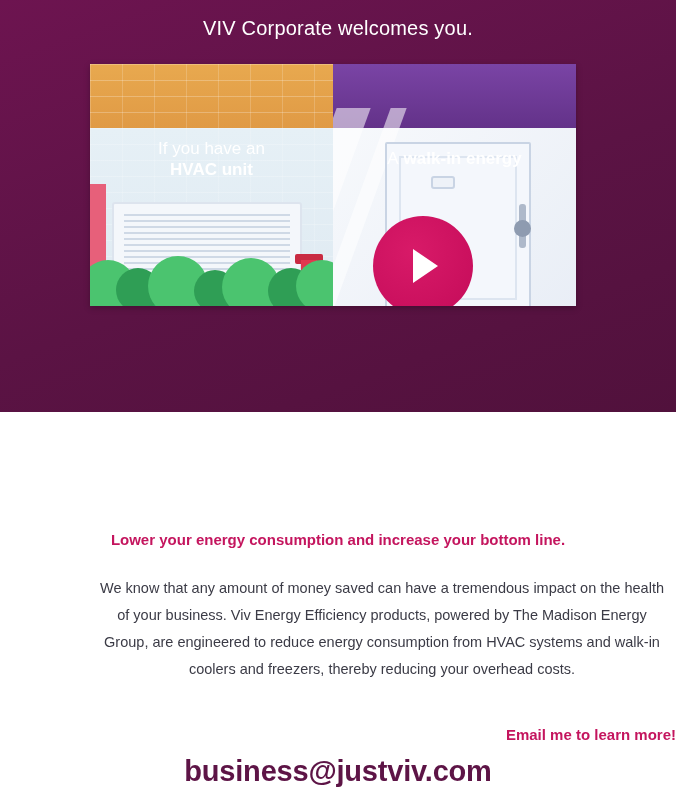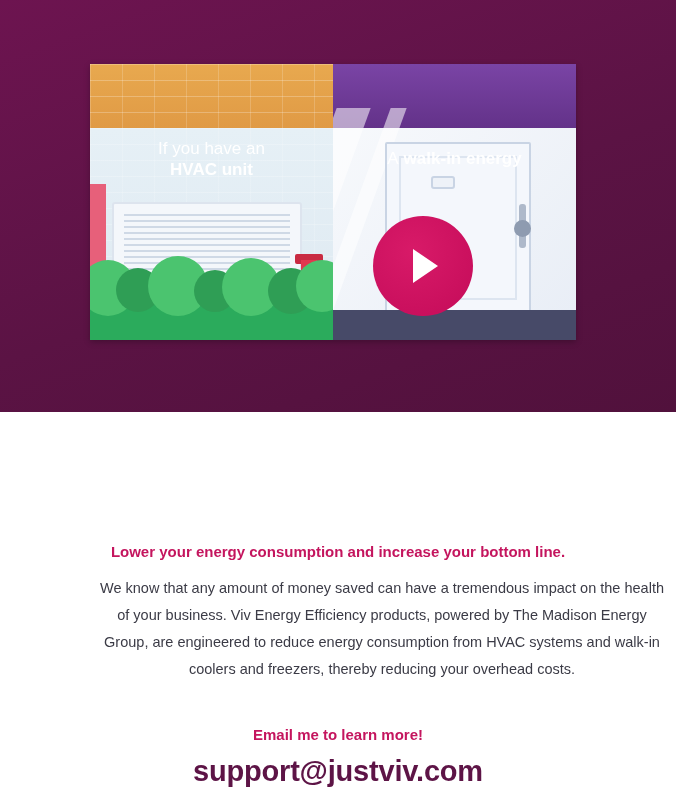--- a/index.html
+++ b/index.html
@@ -40,21 +40,21 @@
     font-weight: normal;
     letter-spacing: 0.2px;
   }
 
   
   .video-card {
     position: absolute;
     left: 90px;
     top: 64px;
     width: 486px;
-    height: 276px;
+    height: 242px;
     background: #eef1f6;
     overflow: hidden;
     box-shadow: 0 2px 6px rgba(0,0,0,0.25);
   }
   
   .half-left {
     position: absolute;
     left: 0;
     top: 0;
     width: 243px;
@@ -276,21 +276,21 @@
   }
 
   
   .content {
     position: relative;
     width: 676px;
     background: #ffffff;
   }
   .headline {
     position: absolute;
-    top: 131px;
+    top: 119px;
     left: 0;
     width: 676px;
     text-align: center;
     color: #c4155e;
     font-size: 15px;
     font-weight: bold;
   }
   .paragraph {
     position: absolute;
     top: 163px;
@@ -300,21 +300,21 @@
     color: #3b3b46;
     font-size: 14.5px;
     line-height: 27px;
     margin-left: 44px;
   }
   .email-lead {
     position: absolute;
     top: 314px;
     left: 0;
     width: 676px;
-    text-align: center;
+    text-align: right;
     color: #c4155e;
     font-size: 15px;
     font-weight: bold;
   }
   .email-address {
     position: absolute;
     top: 343px;
     left: 0;
     width: 676px;
     text-align: center;
@@ -325,20 +325,21 @@
     text-decoration: none;
   }
 </style>
 </head>
 <body>
 
 <div class="page">
 
   <div class="hero">
 
+    <div class="hero-title">VIV Corporate welcomes you.</div>
 
     <div class="video-card">
 
       <div class="half-left">
         <div class="brick"></div>
         <div class="brick-band"></div>
         <div class="wall-left-strip"></div>
 
         <div class="hvac-unit">
           <div class="hvac-louvers"></div>
@@ -388,16 +389,16 @@
         <div class="play-tri"></div>
       </div>
 
     </div>
   </div>
 
   <div class="content" style="height:387px;">
     <div class="headline">Lower your energy consumption and increase your bottom line.</div>
     <div class="paragraph">We know that any amount of money saved can have a tremendous impact on the health of your business. Viv Energy Efficiency products, powered by The Madison Energy Group, are engineered to reduce energy consumption from HVAC systems and walk-in coolers and freezers, thereby reducing your overhead costs.</div>
     <div class="email-lead">Email me to learn more!</div>
-    <a class="email-address" href="#">support@justviv.com</a>
+    <a class="email-address" href="#">business@justviv.com</a>
   </div>
 
 </div>
 
 </body></html>

